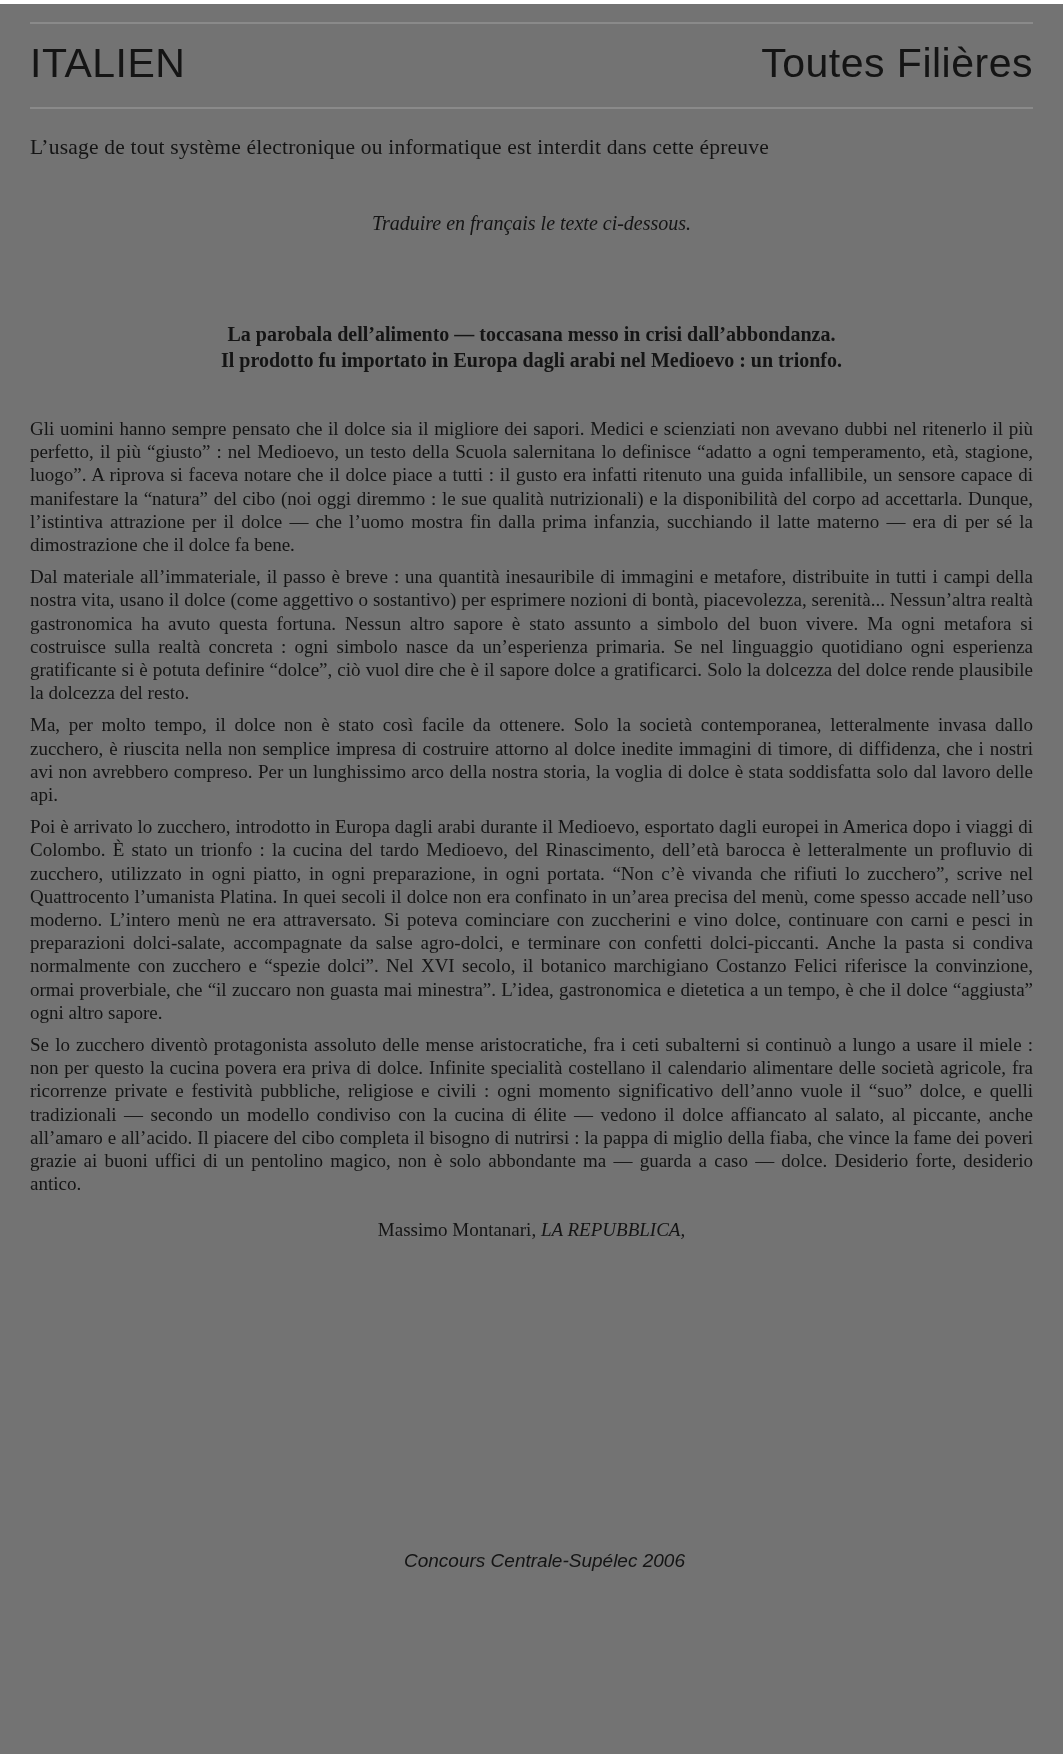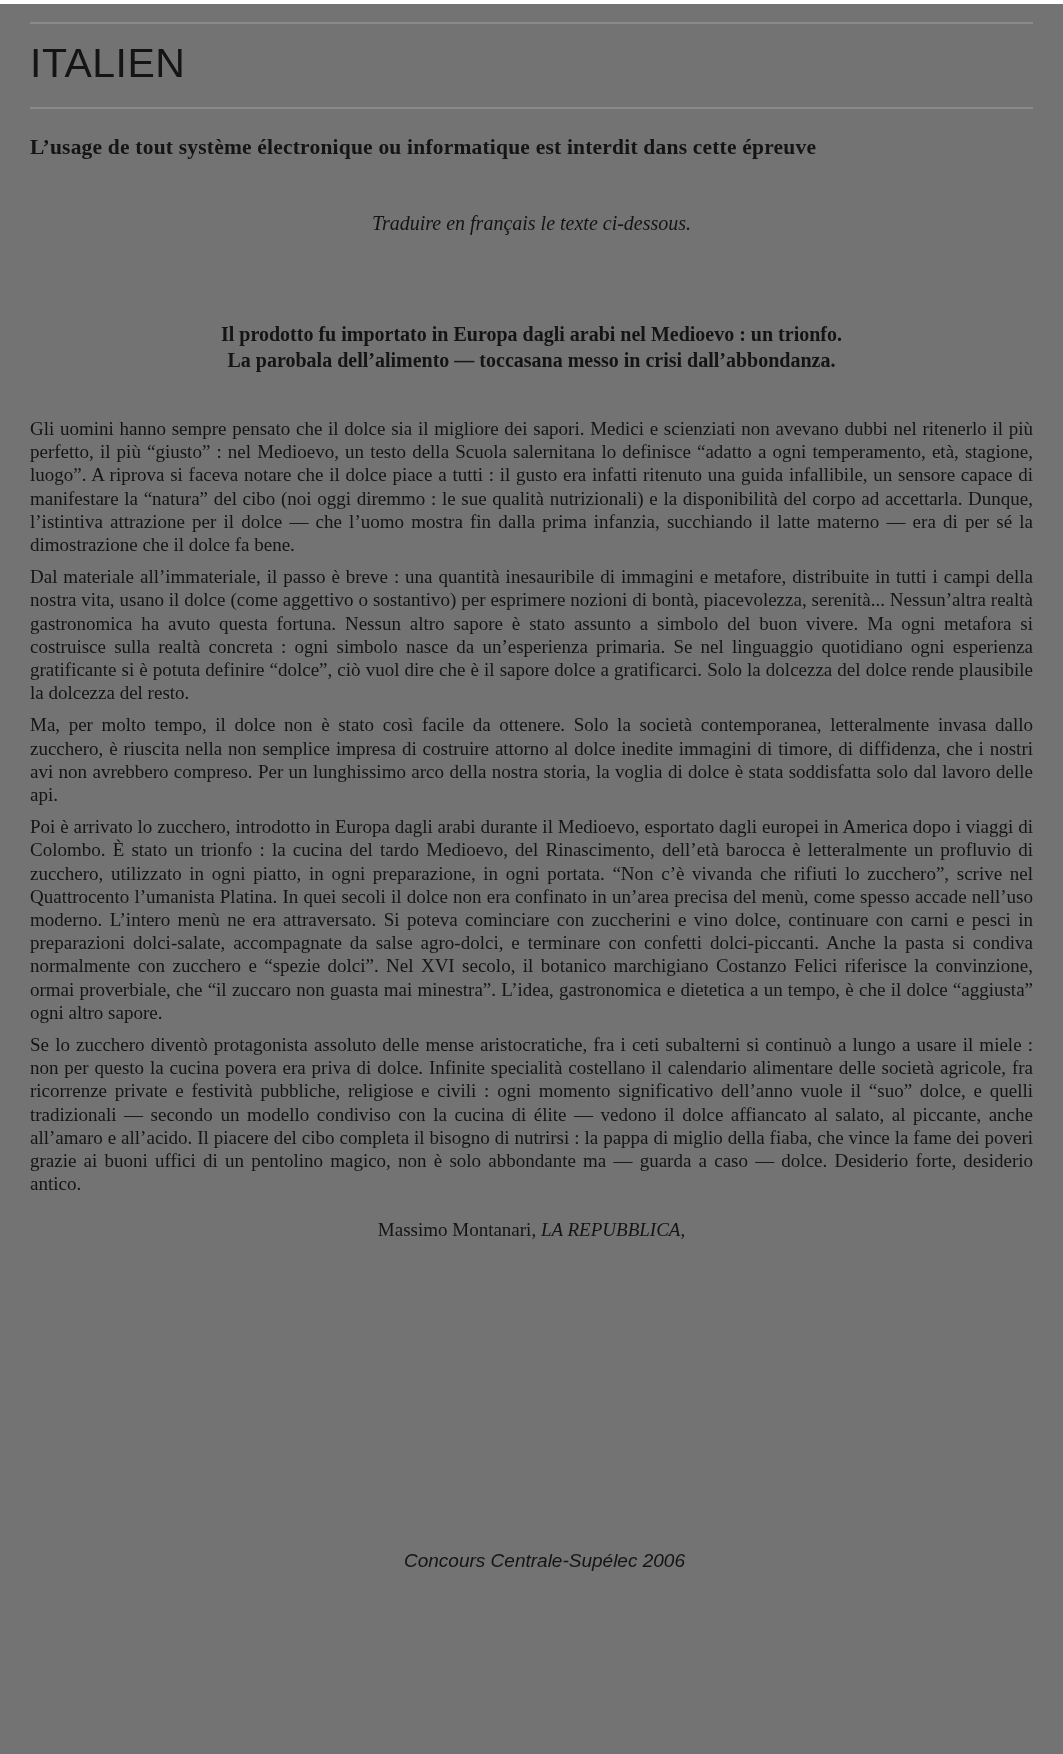--- a/index.html
+++ b/index.html
@@ -30,21 +30,21 @@
     align-items: baseline;
     font-family: "Liberation Sans", sans-serif;
     font-size: 41px;
     font-weight: 400;
     padding: 16px 0 20px 0;
     letter-spacing: 0.5px;
   }
   .notice {
     margin: 26px 0 0 0;
     font-size: 21.5px;
-    font-weight: bold;
+    font-weight: normal;
     text-align: justify;
     letter-spacing: 0.2px;
   }
   .instruction {
     margin: 52px 0 0 0;
     font-size: 20px;
     font-style: italic;
     text-align: center;
   }
   .title-block {
@@ -87,31 +87,32 @@
 </style>
 </head>
 <body>
 
 <div class="page">
 
   <hr class="rule">
 
   <div class="header-row">
     <span>ITALIEN</span>
+    <span>Toutes Filières</span>
   </div>
 
   <hr class="rule">
 
   <p class="notice">L’usage de tout système électronique ou informatique est interdit dans cette épreuve</p>
 
   <p class="instruction">Traduire en français le texte ci-dessous.</p>
 
   <div class="title-block">
+    <p>La parobala dell’alimento — toccasana messo in crisi dall’abbondanza.</p>
     <p>Il prodotto fu importato in Europa dagli arabi nel Medioevo : un trionfo.</p>
-    <p>La parobala dell’alimento — toccasana messo in crisi dall’abbondanza.</p>
   </div>
 
   <div class="body-text">
     <p class="para">Gli uomini hanno sempre pensato che il dolce sia il migliore dei sapori. Medici e scienziati non avevano dubbi nel ritenerlo il più perfetto, il più “giusto” : nel Medioevo, un testo della Scuola salernitana lo definisce “adatto a ogni temperamento, età, stagione, luogo”. A riprova si faceva notare che il dolce piace a tutti : il gusto era infatti ritenuto una guida infallibile, un sensore capace di manifestare la “natura” del cibo (noi oggi diremmo : le sue qualità nutrizionali) e la disponibilità del corpo ad accettarla. Dunque, l’istintiva attrazione per il dolce — che l’uomo mostra fin dalla prima infanzia, succhiando il latte materno — era di per sé la dimostrazione che il dolce fa bene.</p>
     <p class="para">Dal materiale all’immateriale, il passo è breve : una quantità inesauribile di immagini e metafore, distribuite in tutti i campi della nostra vita, usano il dolce (come aggettivo o sostantivo) per esprimere nozioni di bontà, piacevolezza, serenità... Nessun’altra realtà gastronomica ha avuto questa fortuna. Nessun altro sapore è stato assunto a simbolo del buon vivere. Ma ogni metafora si costruisce sulla realtà concreta : ogni simbolo nasce da un’esperienza primaria. Se nel linguaggio quotidiano ogni esperienza gratificante si è potuta definire “dolce”, ciò vuol dire che è il sapore dolce a gratificarci. Solo la dolcezza del dolce rende plausibile la dolcezza del resto.</p>
     <p class="para">Ma, per molto tempo, il dolce non è stato così facile da ottenere. Solo la società contemporanea, letteralmente invasa dallo zucchero, è riuscita nella non semplice impresa di costruire attorno al dolce inedite immagini di timore, di diffidenza, che i nostri avi non avrebbero compreso. Per un lunghissimo arco della nostra storia, la voglia di dolce è stata soddisfatta solo dal lavoro delle api.</p>
     <p class="para">Poi è arrivato lo zucchero, introdotto in Europa dagli arabi durante il Medioevo, esportato dagli europei in America dopo i viaggi di Colombo. È stato un trionfo : la cucina del tardo Medioevo, del Rinascimento, dell’età barocca è letteralmente un profluvio di zucchero, utilizzato in ogni piatto, in ogni preparazione, in ogni portata. “Non c’è vivanda che rifiuti lo zucchero”, scrive nel Quattrocento l’umanista Platina. In quei secoli il dolce non era confinato in un’area precisa del menù, come spesso accade nell’uso moderno. L’intero menù ne era attraversato. Si poteva cominciare con zuccherini e vino dolce, continuare con carni e pesci in preparazioni dolci-salate, accompagnate da salse agro-dolci, e terminare con confetti dolci-piccanti. Anche la pasta si condiva normalmente con zucchero e “spezie dolci”. Nel XVI secolo, il botanico marchigiano Costanzo Felici riferisce la convinzione, ormai proverbiale, che “il zuccaro non guasta mai minestra”. L’idea, gastronomica e dietetica a un tempo, è che il dolce “aggiusta” ogni altro sapore.</p>
     <p class="para">Se lo zucchero diventò protagonista assoluto delle mense aristocratiche, fra i ceti subalterni si continuò a lungo a usare il miele : non per questo la cucina povera era priva di dolce. Infinite specialità costellano il calendario alimentare delle società agricole, fra ricorrenze private e festività pubbliche, religiose e civili : ogni momento significativo dell’anno vuole il “suo” dolce, e quelli tradizionali — secondo un modello condiviso con la cucina di élite — vedono il dolce affiancato al salato, al piccante, anche all’amaro e all’acido. Il piacere del cibo completa il bisogno di nutrirsi : la pappa di miglio della fiaba, che vince la fame dei poveri grazie ai buoni uffici di un pentolino magico, non è solo abbondante ma — guarda a caso — dolce. Desiderio forte, desiderio antico.</p>
   </div>
 

